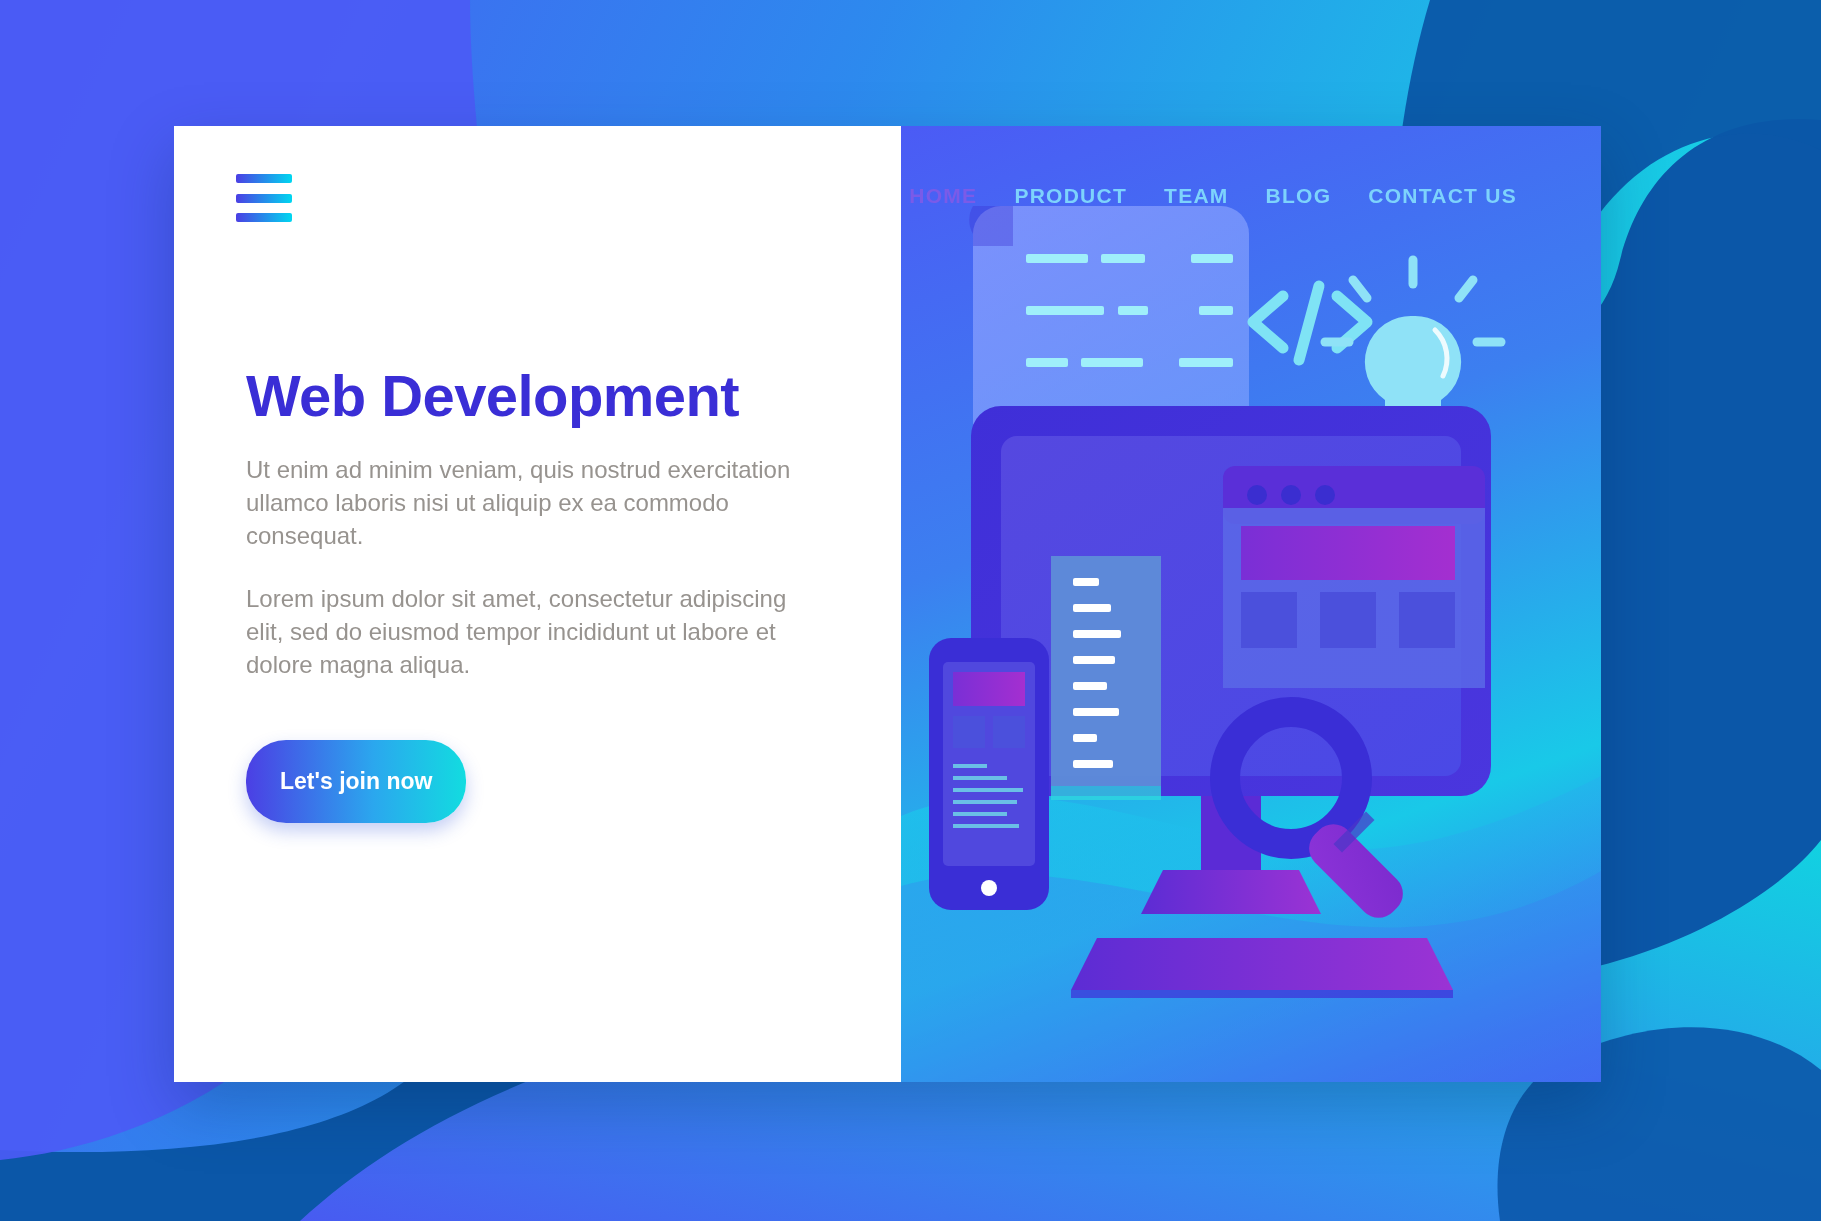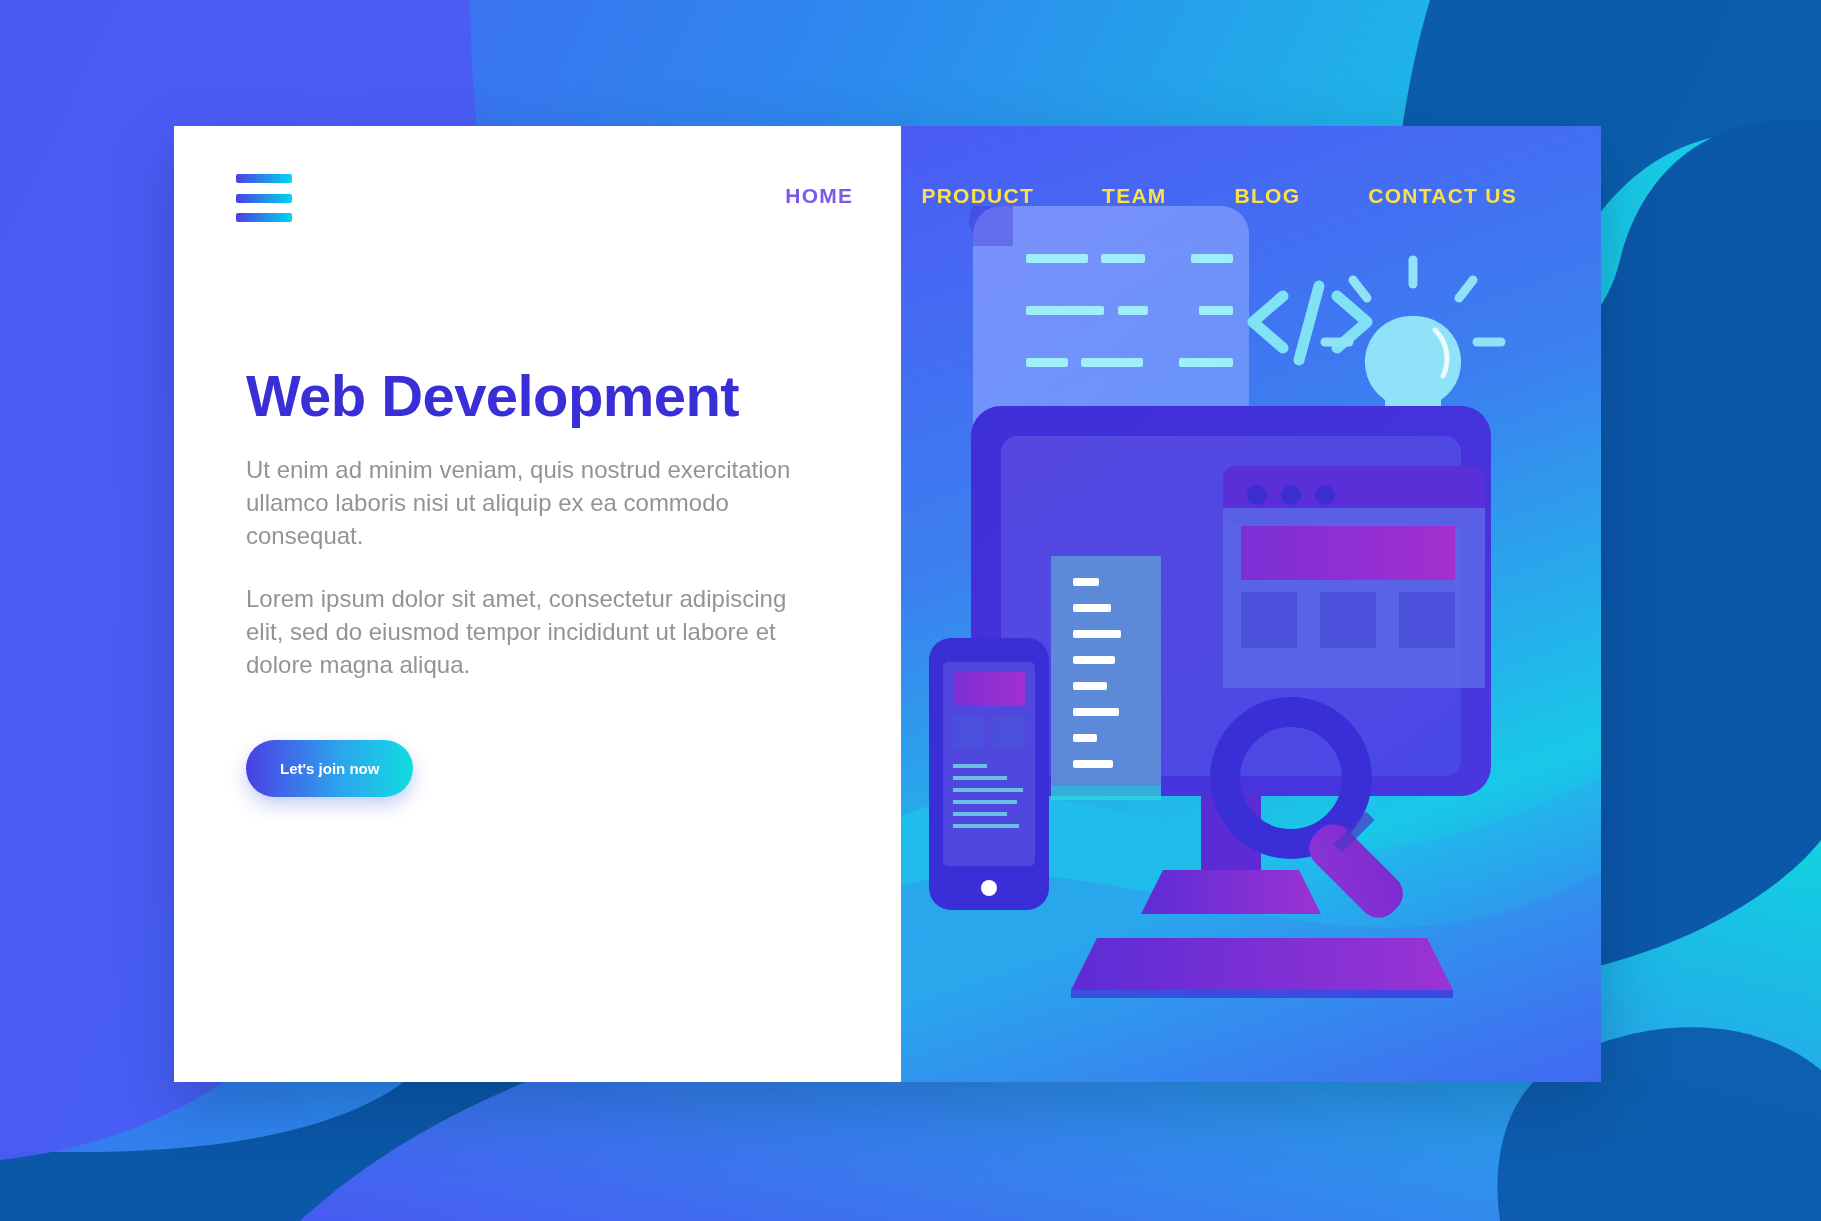--- a/index.html
+++ b/index.html
@@ -55,28 +55,28 @@
   #hamburger span:nth-child(1){ width:56px; }
   #hamburger span:nth-child(2){ width:56px; }
   #hamburger span:nth-child(3){ width:56px; }
 
   
   #nav {
     position:absolute; left:0; top:0;
     width:1427px; height:140px;
     display:flex; align-items:center; justify-content:flex-end;
     padding-right:78px;
-    gap:56px;
+    gap:25px;
     pointer-events:none;
     z-index:5;
   }
   .nav-link {
     font-size:21px; font-weight:700; letter-spacing:.06em;
     text-transform:uppercase;
-    color:#fde047;
+    color:#7dd3fc;
     cursor:pointer; white-space:nowrap;
     pointer-events:auto;
     padding:8px 6px;
   }
   .nav-link.on-light { color:#7A5BE8; }
 
   
   #hero {
     position:absolute; left:72px; top:240px; width:600px;
   }
@@ -86,23 +86,23 @@
     margin-bottom:26px;
   }
   #hero p {
     font-size:24px; line-height:1.38; color:#97938F;
     margin-bottom:30px; max-width:560px;
   }
   #cta {
     margin-top:28px;
     display:inline-block;
     border:none; cursor:pointer;
-    padding:20px 34px;
+    padding:28px 34px;
     border-radius:40px;
-    color:#fff; font-size:15px; font-weight:600;
+    color:#fff; font-size:23px; font-weight:600;
     font-family:"Liberation Sans", sans-serif;
     background:linear-gradient(90deg,#4B3FE4 0%,#2BA7EE 58%,#12DCE0 100%);
     box-shadow:0 8px 18px rgba(44,80,220,.28);
   }
 
   
   .illus { position:absolute; inset:0; width:700px; height:956px; }
 </style>
 </head>
 <body>

